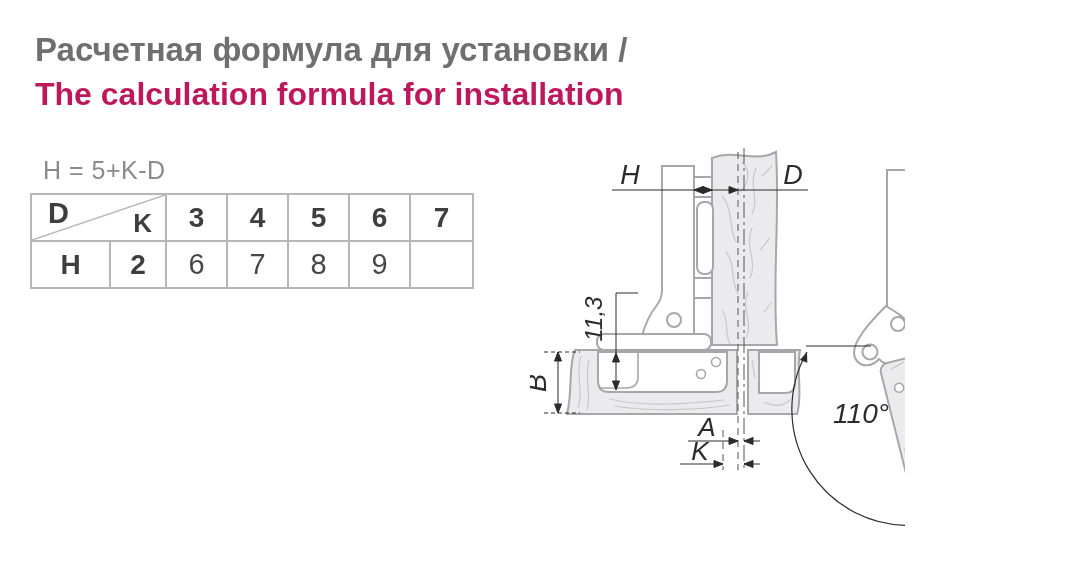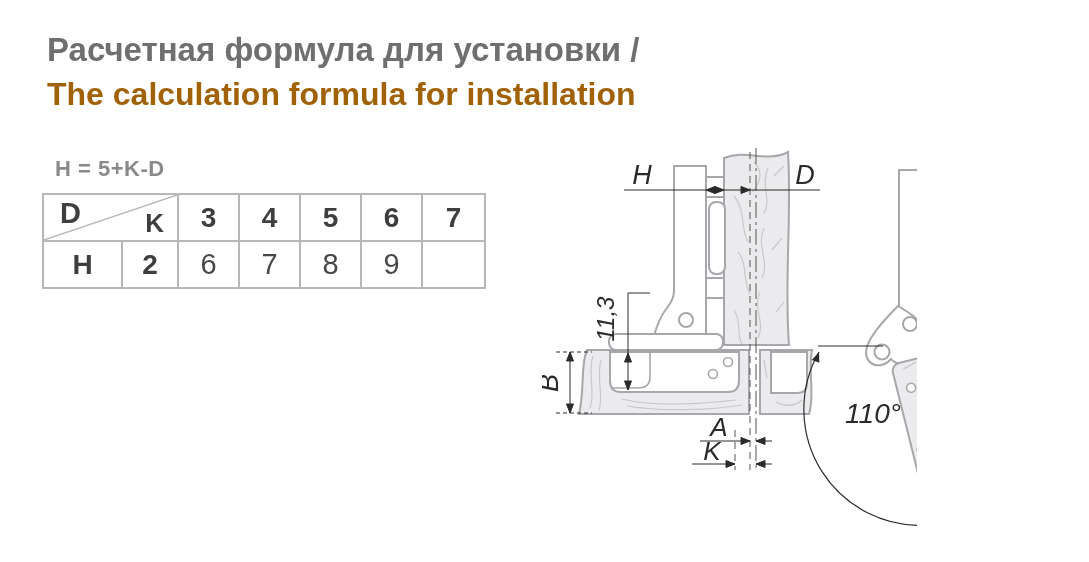--- a/index.html
+++ b/index.html
@@ -1,22 +1,22 @@
 <!DOCTYPE html>
 <html><head>
 <meta charset="utf-8">
 <style>
   html,body{margin:0;padding:0;background:#fff;}
   #page{position:relative;width:905px;height:562px;background:#ffffff;overflow:hidden;
-        font-family:"Liberation Sans", sans-serif;margin-left:12px;}
+        font-family:"Liberation Sans", sans-serif;}
   
   .title-ru{position:absolute;left:35px;top:31px;font-size:33px;font-weight:bold;color:#6f6f71;white-space:nowrap;}
-  .title-en{position:absolute;left:35px;top:76px;font-size:32px;font-weight:bold;color:#a16207;white-space:nowrap;}
-  
-  .formula{position:absolute;left:43px;top:156px;font-size:22px;font-weight:bold;color:#8a8a8c;letter-spacing:.5px;}
+  .title-en{position:absolute;left:35px;top:76px;font-size:32px;font-weight:bold;color:#be185d;white-space:nowrap;}
+  
+  .formula{position:absolute;left:43px;top:156px;font-size:25px;font-weight:normal;color:#8a8a8c;letter-spacing:.5px;}
   
   .tbl{position:absolute;left:30px;top:193px;display:grid;
        grid-template-columns:79px 56px 61px 61px 61px 61px 61px;
        grid-template-rows:47px 45px;
        border:2px solid #b7b7b9;box-sizing:border-box;color:#3e3e40;}
   .tbl .cell{border-right:2px solid #b7b7b9;border-bottom:2px solid #b7b7b9;
        display:flex;align-items:center;justify-content:center;box-sizing:border-box;}
   .tbl .cell:nth-child(6n){}
   .tbl .no-r{border-right:none;}
   .tbl .no-b{border-bottom:none;}

